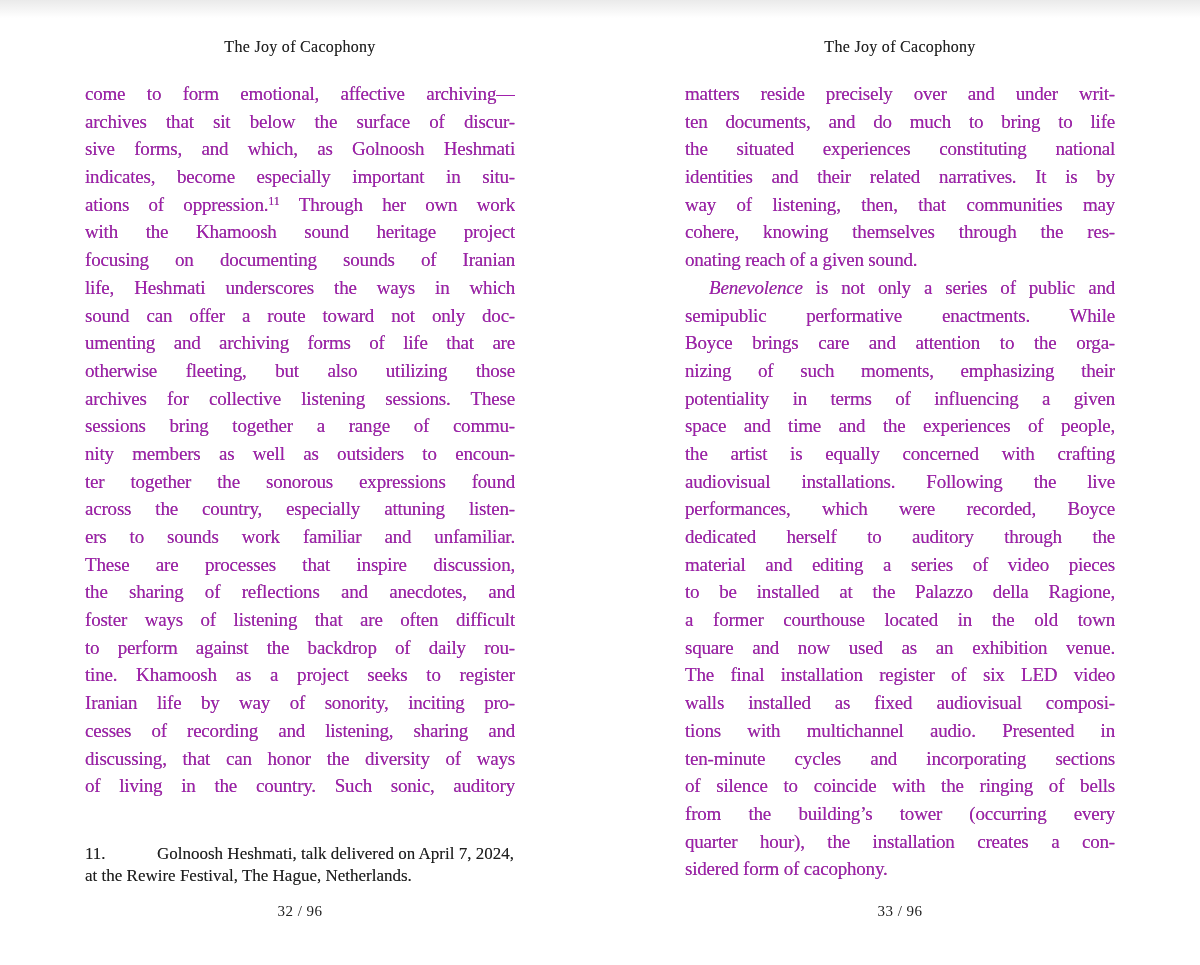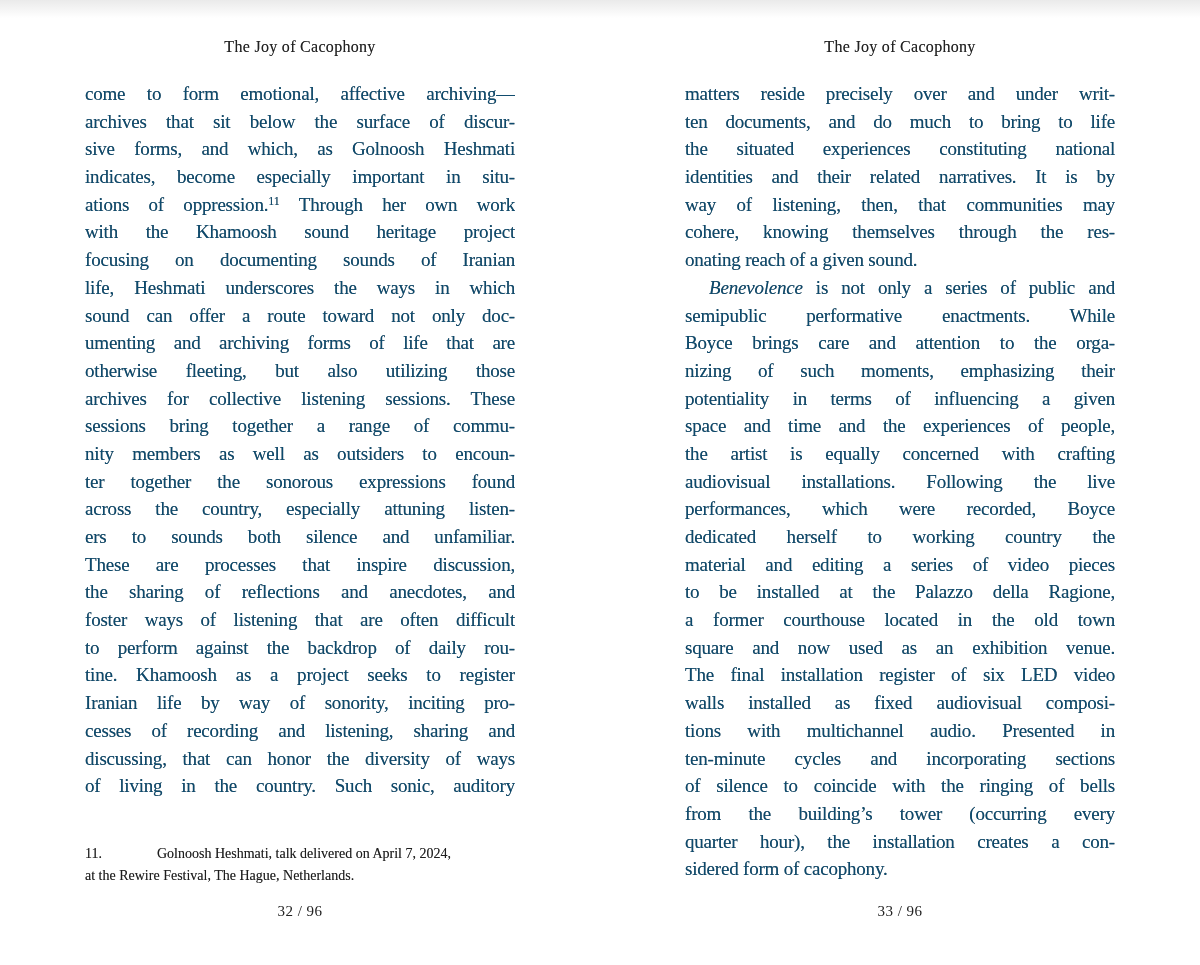--- a/index.html
+++ b/index.html
@@ -52,21 +52,21 @@
     text-shadow: 0 0 0.5px rgba(0,0,0,.45);
   }
 
   .body-text {
     position: absolute;
     top: 80px;
     left: 0;
     width: 100%;
     font-size: 19px;
     letter-spacing: -0.2px;
-    color: #0c4a6e;
+    color: #a21caf;
     text-shadow: 0 0 0.6px rgba(0,0,0,.5);
   }
 
   .line {
     height: 27.7px;
     line-height: 27.7px;
     overflow: hidden;
     text-align: justify;
     text-align-last: justify;
     white-space: normal;
@@ -80,21 +80,21 @@
     letter-spacing: 0;
     margin-top: 16px;
   }
   .line i { font-style: italic; }
 
   .footnote {
     position: absolute;
     top: 843px;
     left: 0;
     width: 100%;
-    font-size: 14px;
+    font-size: 17px;
     line-height: 21.5px;
     color: #1e1e1e;
     text-shadow: 0 0 0.5px rgba(0,0,0,.45);
   }
   .footnote .fn-marker {
     display: inline-block;
     width: 72px;
   }
 
   .page-number {
@@ -127,21 +127,21 @@
         <div class="line">focusing on documenting sounds of Iranian</div>
         <div class="line">life, Heshmati underscores the ways in which</div>
         <div class="line">sound can offer a route toward not only doc-</div>
         <div class="line">umenting and archiving forms of life that are</div>
         <div class="line">otherwise fleeting, but also utilizing those</div>
         <div class="line">archives for collective listening sessions. These</div>
         <div class="line">sessions bring together a range of commu-</div>
         <div class="line">nity members as well as outsiders to encoun-</div>
         <div class="line">ter together the sonorous expressions found</div>
         <div class="line">across the country, especially attuning listen-</div>
-        <div class="line">ers to sounds both silence and unfamiliar.</div>
+        <div class="line">ers to sounds work familiar and unfamiliar.</div>
         <div class="line">These are processes that inspire discussion,</div>
         <div class="line">the sharing of reflections and anecdotes, and</div>
         <div class="line">foster ways of listening that are often difficult</div>
         <div class="line">to perform against the backdrop of daily rou-</div>
         <div class="line">tine. Khamoosh as a project seeks to register</div>
         <div class="line">Iranian life by way of sonority, inciting pro-</div>
         <div class="line">cesses of recording and listening, sharing and</div>
         <div class="line">discussing, that can honor the diversity of ways</div>
         <div class="line">of living in the country. Such sonic, auditory</div>
       </div>
@@ -167,21 +167,21 @@
         <div class="line end">onating reach of a given sound.</div>
         <div class="line indent"><i>Benevolence</i> is not only a series of public and</div>
         <div class="line">semipublic performative enactments. While</div>
         <div class="line">Boyce brings care and attention to the orga-</div>
         <div class="line">nizing of such moments, emphasizing their</div>
         <div class="line">potentiality in terms of influencing a given</div>
         <div class="line">space and time and the experiences of people,</div>
         <div class="line">the artist is equally concerned with crafting</div>
         <div class="line">audiovisual installations. Following the live</div>
         <div class="line">performances, which were recorded, Boyce</div>
-        <div class="line">dedicated herself to working country the</div>
+        <div class="line">dedicated herself to auditory through the</div>
         <div class="line">material and editing a series of video pieces</div>
         <div class="line">to be installed at the Palazzo della Ragione,</div>
         <div class="line">a former courthouse located in the old town</div>
         <div class="line">square and now used as an exhibition venue.</div>
         <div class="line">The final installation register of six LED video</div>
         <div class="line">walls installed as fixed audiovisual composi-</div>
         <div class="line">tions with multichannel audio. Presented in</div>
         <div class="line">ten-minute cycles and incorporating sections</div>
         <div class="line">of silence to coincide with the ringing of bells</div>
         <div class="line">from the building’s tower (occurring every</div>

